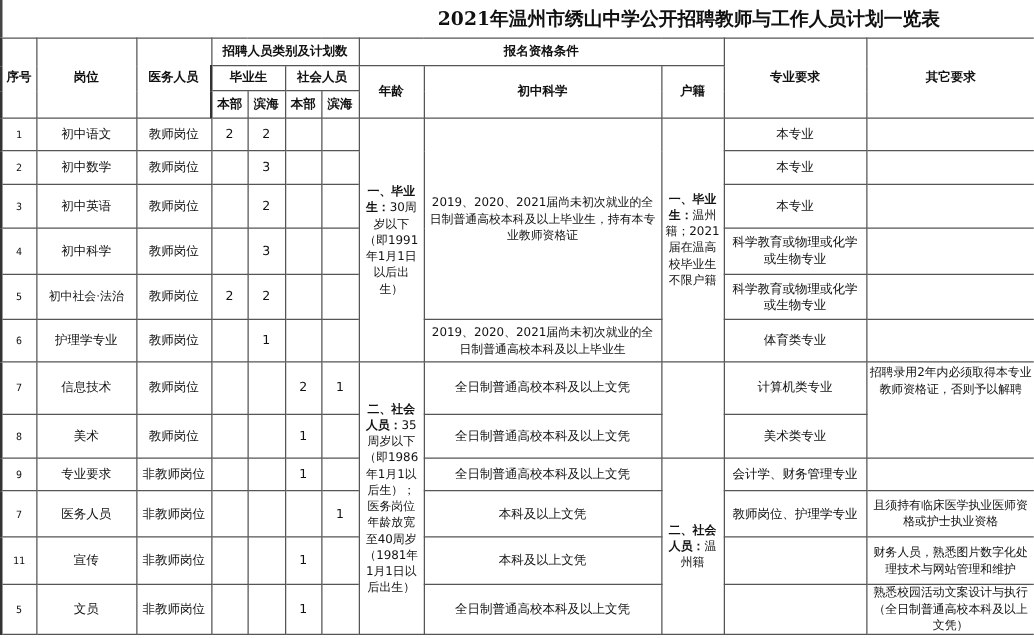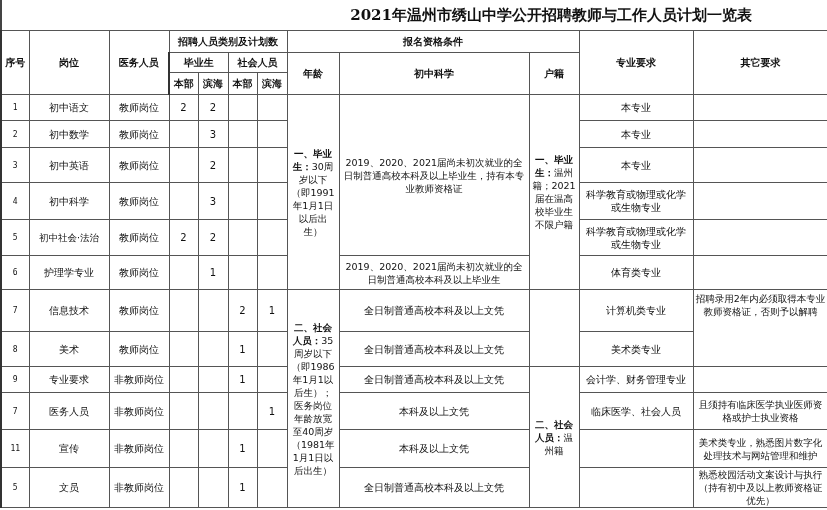--- a/index.html
+++ b/index.html
@@ -194,43 +194,43 @@
 
     <tr style="height:37px">
       <td class="num">7</td>
       <td class="c">医务人员</td>
       <td class="c">非教师岗位</td>
       <td class="c"></td>
       <td class="c"></td>
       <td class="c"></td>
       <td class="c">1</td>
       <td class="l">本科及以上文凭</td>
-      <td class="l">临床医学、社会人员</td>
+      <td class="l">教师岗位、护理学专业</td>
       <td class="l small">且须持有临床医学执业医师资格或护士执业资格</td>
     </tr>
 
     <tr style="height:38px">
       <td class="num">11</td>
       <td class="c">宣传</td>
       <td class="c">非教师岗位</td>
       <td class="c"></td>
       <td class="c"></td>
       <td class="c">1</td>
       <td class="c"></td>
       <td class="l">本科及以上文凭</td>
       <td class="l"></td>
-      <td class="l small">美术类专业，熟悉图片数字化处理技术与网站管理和维护</td>
+      <td class="l small">财务人员，熟悉图片数字化处理技术与网站管理和维护</td>
     </tr>
 
     <tr style="height:40px">
       <td class="num">5</td>
       <td class="c">文员</td>
       <td class="c">非教师岗位</td>
       <td class="c"></td>
       <td class="c"></td>
       <td class="c">1</td>
       <td class="c"></td>
       <td class="l">全日制普通高校本科及以上文凭</td>
       <td class="l"></td>
-      <td class="l small">熟悉校园活动文案设计与执行（持有初中及以上教师资格证优先）</td>
+      <td class="l small">熟悉校园活动文案设计与执行（全日制普通高校本科及以上文凭）</td>
     </tr>
   </tbody>
 </table>
 
 </body></html>

